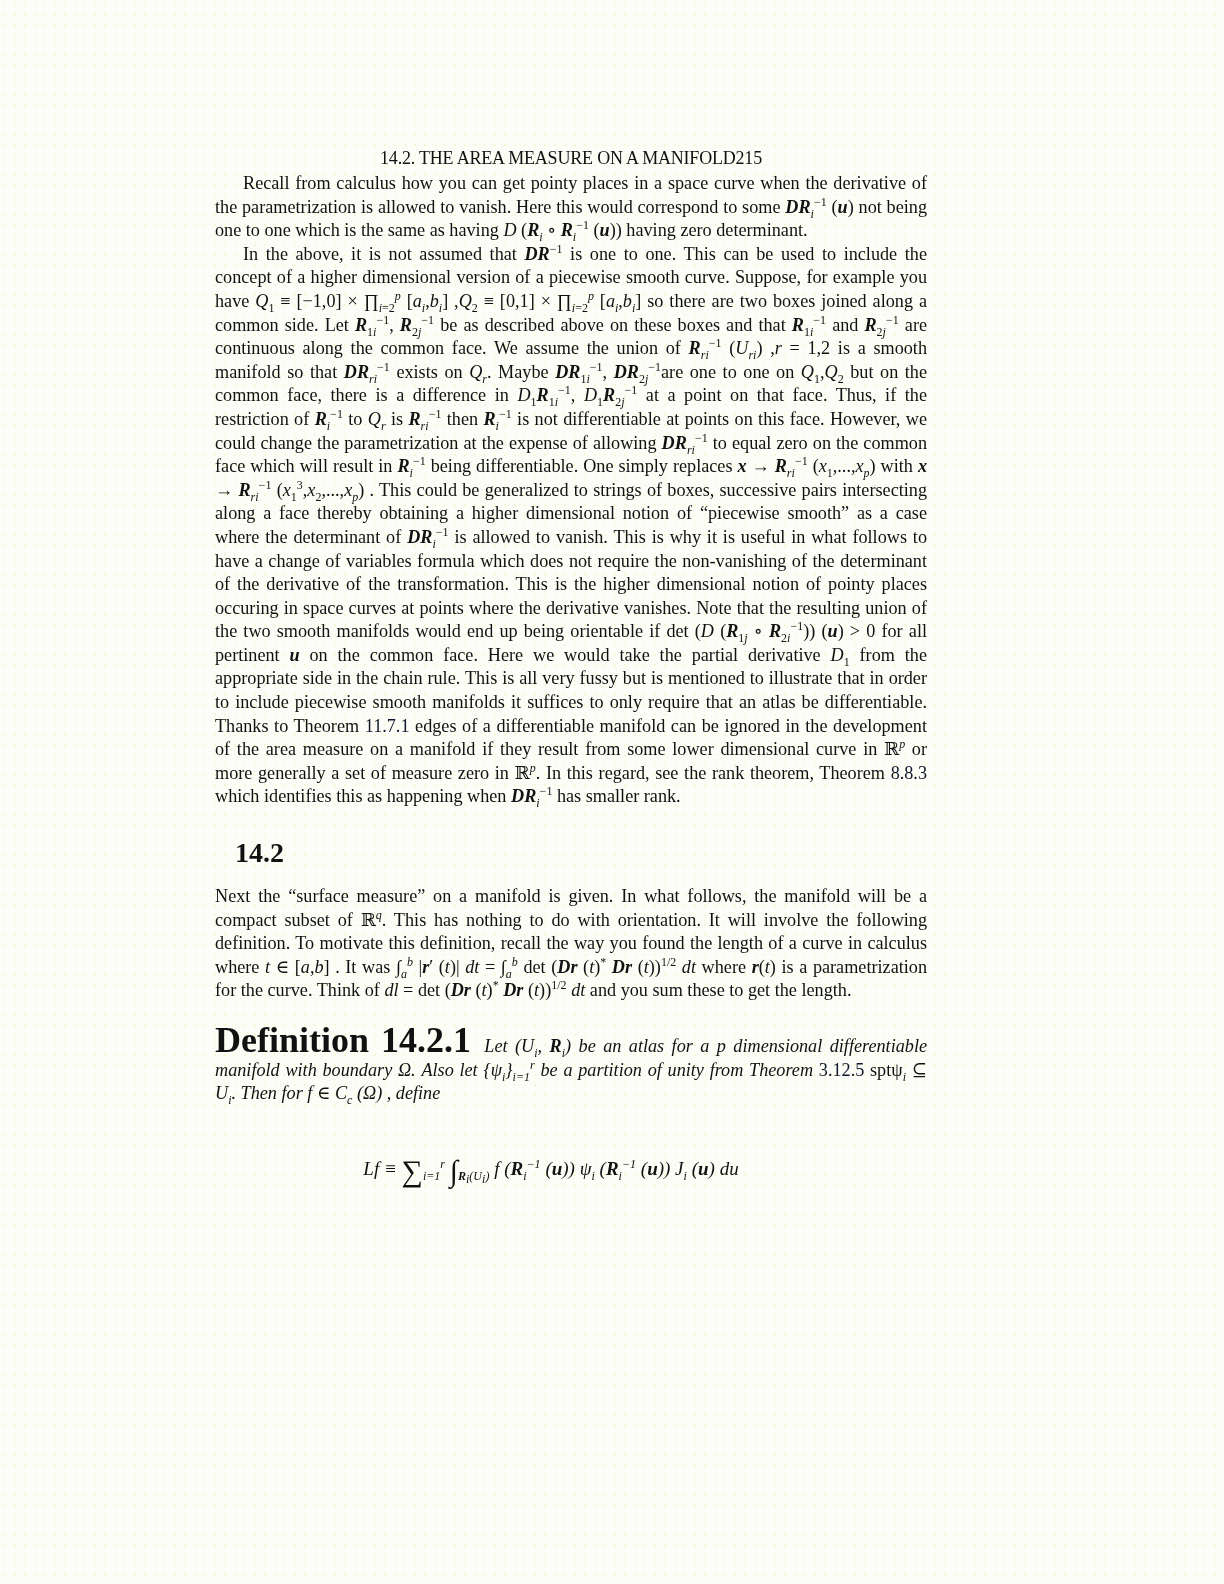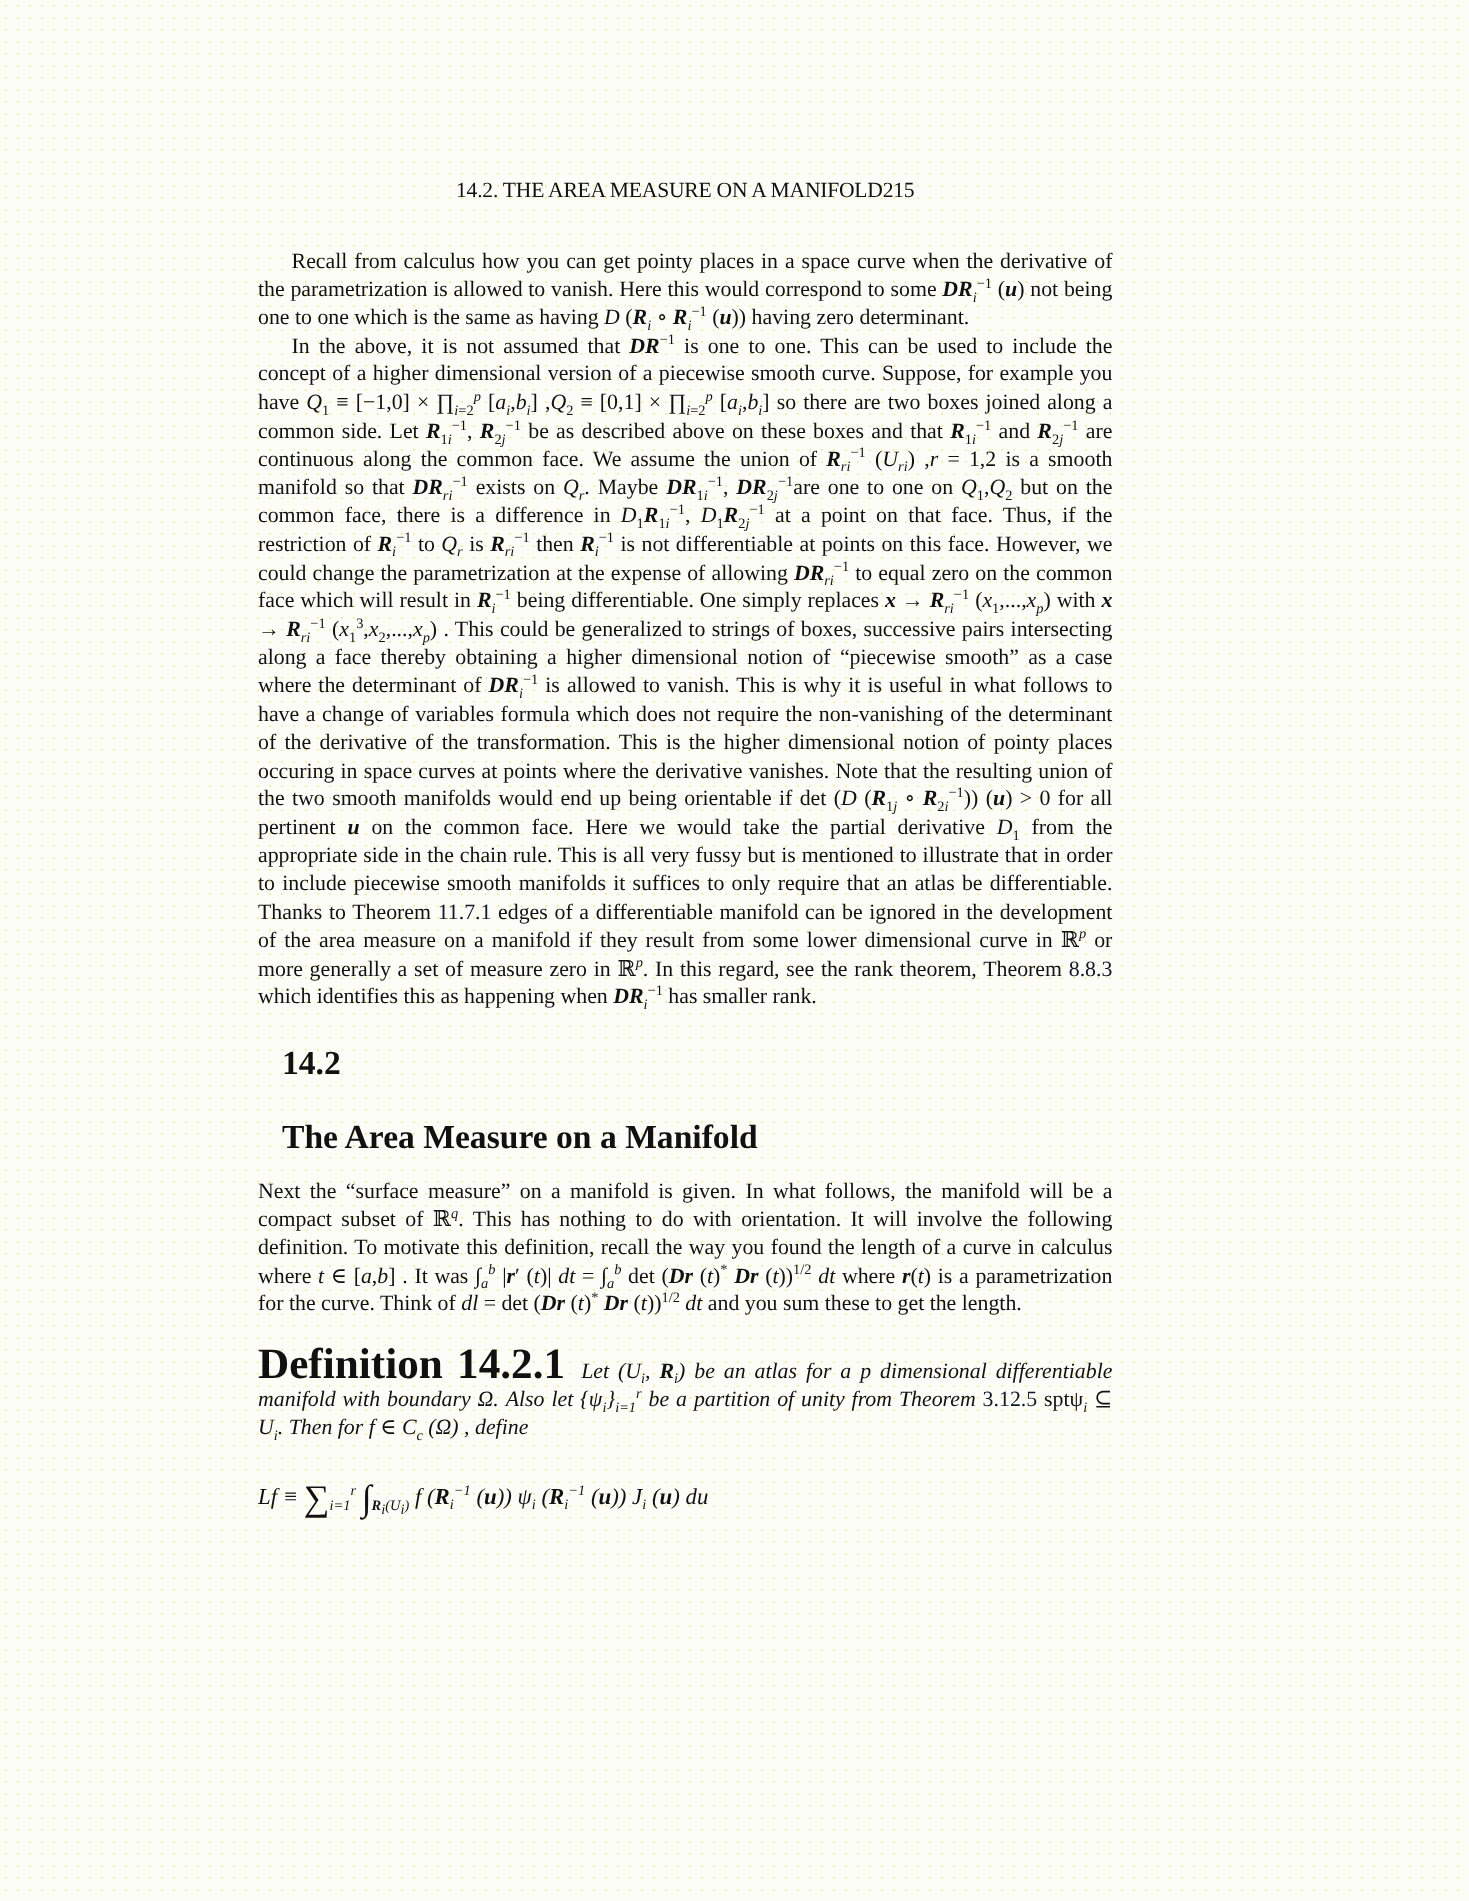--- a/index.html
+++ b/index.html
@@ -11,56 +11,55 @@
     font-family: "Liberation Serif", "DejaVu Serif", serif;
     color: #111;
     position: relative;
     overflow: hidden;
   }
   .page { position: absolute; left: 215px; top: 148px; width: 712px; }
   .running-head {
     display: flex; justify-content: center;
     font-size: 18px; letter-spacing: -0.2px; height: 24px;
   }
-  .body-text { margin-top: 34px; font-size: 18.2px; line-height: 23.6px; text-align: justify; }
+  .body-text { font-size: 18.2px; line-height: 23.6px; text-align: justify; }
   .body-text p { margin: 0; text-indent: 28px; }
   .body-text p.noindent { text-indent: 0; }
   i, .m { font-style: italic; }
   b.v { font-style: italic; font-weight: bold; }
   sup, sub { font-size: 12px; line-height: 0; }
   .link { color: #0f172a; }
   .section-title {
     font-size: 28px; font-weight: bold; margin: 28px 0 16px 20px;
     display: flex; gap: 30px; flex-direction: column;
   }
   .definition { margin-top: 26px; font-size: 18.2px; line-height: 23.6px; text-align: justify; }
   .def-label { font-size: 36px; font-weight: bold; font-style: normal; margin-right: 6px; }
   .def-body { font-style: italic; }
-  .equation { margin-top: 30px; font-size: 19px; font-style: italic; padding-right: 40px; }
+  .equation { margin-top: 48px; text-align: center; font-size: 19px; font-style: italic; padding-right: 40px; }
   .sum { font-size: 30px; font-style: normal; vertical-align: middle; }
   .integral { font-size: 30px; font-style: normal; vertical-align: middle; }
 </style>
 </head>
 <body>
 
 <div class="page">
   <div class="running-head">
     <span>14.2. THE AREA MEASURE ON A MANIFOLD</span>
     <span>215</span>
   </div>
 
   <div class="body-text">
     <p>Recall from calculus how you can get pointy places in a space curve when the derivative of the parametrization is allowed to vanish. Here this would correspond to some <b class="v">DR</b><sub><i>i</i></sub><sup>−1</sup> (<b class="v">u</b>) not being one to one which is the same as having <i>D</i> (<b class="v">R</b><sub><i>i</i></sub> ∘ <b class="v">R</b><sub><i>i</i></sub><sup>−1</sup> (<b class="v">u</b>)) having zero determinant.</p>
 
     <p>In the above, it is not assumed that <b class="v">DR</b><sup>−1</sup> is one to one. This can be used to include the concept of a higher dimensional version of a piecewise smooth curve. Suppose, for example you have <i>Q</i><sub>1</sub> ≡ [−1,0] × ∏<sub><i>i</i>=2</sub><sup><i>p</i></sup> [<i>a<sub>i</sub></i>,<i>b<sub>i</sub></i>] ,<i>Q</i><sub>2</sub> ≡ [0,1] × ∏<sub><i>i</i>=2</sub><sup><i>p</i></sup> [<i>a<sub>i</sub></i>,<i>b<sub>i</sub></i>] so there are two boxes joined along a common side. Let <b class="v">R</b><sub>1<i>i</i></sub><sup>−1</sup>, <b class="v">R</b><sub>2<i>j</i></sub><sup>−1</sup> be as described above on these boxes and that <b class="v">R</b><sub>1<i>i</i></sub><sup>−1</sup> and <b class="v">R</b><sub>2<i>j</i></sub><sup>−1</sup> are continuous along the common face. We assume the union of <b class="v">R</b><sub><i>ri</i></sub><sup>−1</sup> (<i>U<sub>ri</sub></i>) ,<i>r</i> = 1,2 is a smooth manifold so that <b class="v">DR</b><sub><i>ri</i></sub><sup>−1</sup> exists on <i>Q<sub>r</sub></i>. Maybe <b class="v">DR</b><sub>1<i>i</i></sub><sup>−1</sup>, <b class="v">DR</b><sub>2<i>j</i></sub><sup>−1</sup>are one to one on <i>Q</i><sub>1</sub>,<i>Q</i><sub>2</sub> but on the common face, there is a difference in <i>D</i><sub>1</sub><b class="v">R</b><sub>1<i>i</i></sub><sup>−1</sup>, <i>D</i><sub>1</sub><b class="v">R</b><sub>2<i>j</i></sub><sup>−1</sup> at a point on that face. Thus, if the restriction of <b class="v">R</b><sub><i>i</i></sub><sup>−1</sup> to <i>Q<sub>r</sub></i> is <b class="v">R</b><sub><i>ri</i></sub><sup>−1</sup> then <b class="v">R</b><sub><i>i</i></sub><sup>−1</sup> is not differentiable at points on this face. However, we could change the parametrization at the expense of allowing <b class="v">DR</b><sub><i>ri</i></sub><sup>−1</sup> to equal zero on the common face which will result in <b class="v">R</b><sub><i>i</i></sub><sup>−1</sup> being differentiable. One simply replaces <b class="v">x</b> → <b class="v">R</b><sub><i>ri</i></sub><sup>−1</sup> (<i>x</i><sub>1</sub>,...,<i>x<sub>p</sub></i>) with <b class="v">x</b> → <b class="v">R</b><sub><i>ri</i></sub><sup>−1</sup> (<i>x</i><sub>1</sub><sup>3</sup>,<i>x</i><sub>2</sub>,...,<i>x<sub>p</sub></i>) . This could be generalized to strings of boxes, successive pairs intersecting along a face thereby obtaining a higher dimensional notion of “piecewise smooth” as a case where the determinant of <b class="v">DR</b><sub><i>i</i></sub><sup>−1</sup> is allowed to vanish. This is why it is useful in what follows to have a change of variables formula which does not require the non-vanishing of the determinant of the derivative of the transformation. This is the higher dimensional notion of pointy places occuring in space curves at points where the derivative vanishes. Note that the resulting union of the two smooth manifolds would end up being orientable if det (<i>D</i> (<b class="v">R</b><sub>1<i>j</i></sub> ∘ <b class="v">R</b><sub>2<i>i</i></sub><sup>−1</sup>)) (<b class="v">u</b>) &gt; 0 for all pertinent <b class="v">u</b> on the common face. Here we would take the partial derivative <i>D</i><sub>1</sub> from the appropriate side in the chain rule. This is all very fussy but is mentioned to illustrate that in order to include piecewise smooth manifolds it suffices to only require that an atlas be differentiable. Thanks to Theorem <span class="link">11.7.1</span> edges of a differentiable manifold can be ignored in the development of the area measure on a manifold if they result from some lower dimensional curve in ℝ<sup><i>p</i></sup> or more generally a set of measure zero in ℝ<sup><i>p</i></sup>. In this regard, see the rank theorem, Theorem <span class="link">8.8.3</span> which identifies this as happening when <b class="v">DR</b><sub><i>i</i></sub><sup>−1</sup> has smaller rank.</p>
   </div>
 
   <div class="section-title">
     <span>14.2</span>
-    <span>The Area Measure on a Manifold</span>
   </div>
 
   <div class="body-text" style="margin-top:14px">
     <p class="noindent">Next the “surface measure” on a manifold is given. In what follows, the manifold will be a compact subset of ℝ<sup><i>q</i></sup>. This has nothing to do with orientation. It will involve the following definition. To motivate this definition, recall the way you found the length of a curve in calculus where <i>t</i> ∈ [<i>a</i>,<i>b</i>] . It was ∫<sub><i>a</i></sub><sup><i>b</i></sup> |<b class="v">r</b>′ (<i>t</i>)| <i>dt</i> = ∫<sub><i>a</i></sub><sup><i>b</i></sup> det (<b class="v">Dr</b> (<i>t</i>)<sup>*</sup> <b class="v">Dr</b> (<i>t</i>))<sup>1/2</sup> <i>dt</i> where <b class="v">r</b>(<i>t</i>) is a parametrization for the curve. Think of <i>dl</i> = det (<b class="v">Dr</b> (<i>t</i>)<sup>*</sup> <b class="v">Dr</b> (<i>t</i>))<sup>1/2</sup> <i>dt</i> and you sum these to get the length.</p>
   </div>
 
   <div class="definition">
     <span class="def-label">Definition 14.2.1</span>
     <span class="def-body">Let (<i>U<sub>i</sub></i>, <b class="v">R</b><sub><i>i</i></sub>) be an atlas for a p dimensional differentiable manifold with boundary Ω. Also let {ψ<sub><i>i</i></sub>}<sub><i>i</i>=1</sub><sup><i>r</i></sup> be a partition of unity from Theorem <span class="link" style="font-style:normal">3.12.5</span> <span style="font-style:normal">sptψ<sub><i>i</i></sub></span> ⊆ <i>U<sub>i</sub></i>. Then for <i>f</i> ∈ <i>C<sub>c</sub></i> (Ω) , define</span>
   </div>

